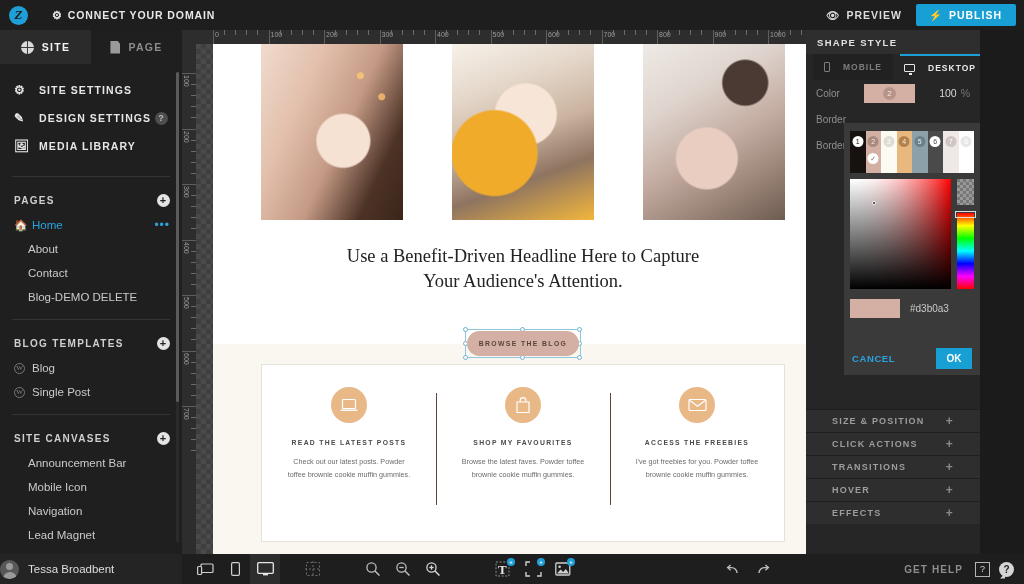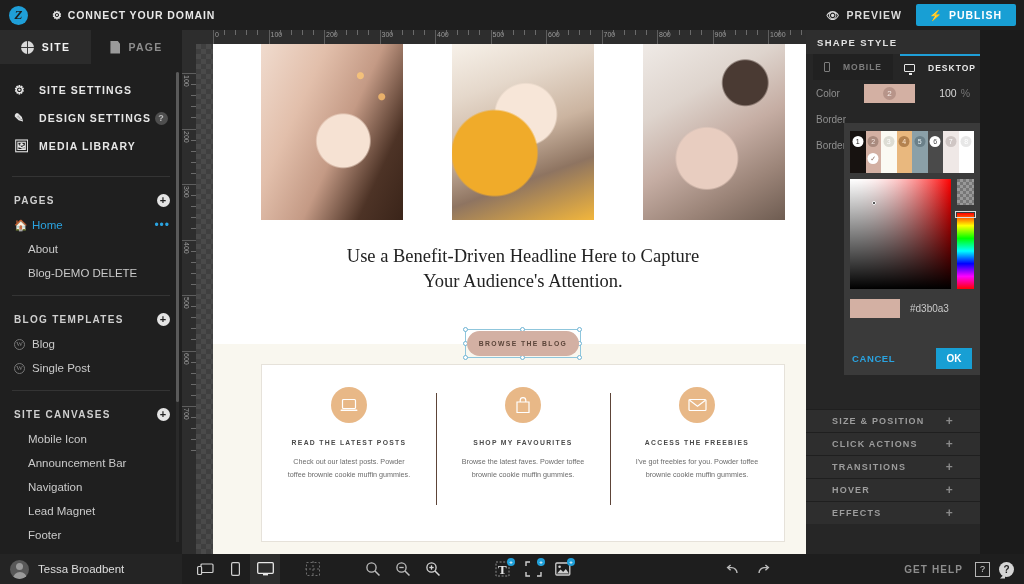--- a/index.html
+++ b/index.html
@@ -64,21 +64,21 @@
   .dots{ margin-left:auto; margin-right:12px; color:#2aa3e0; font-size:12px; letter-spacing:1px;}
   .wp-ico{ width:11px;height:11px;border-radius:50%;border:1px solid #777;color:#888;
      font-size:7px;display:flex;align-items:center;justify-content:center;margin-right:7px;
      margin-left:-14px;font-family:"Liberation Serif",serif;}
   .sb-track{ position:absolute; right:3px; top:8px; width:3px; height:470px; background:#2a2a2a;}
   .sb-thumb{ position:absolute; right:3px; top:8px; width:3px; height:330px; background:#5a5a5a;
      border-radius:2px; cursor:pointer;}
 
   
   .userbar{ position:absolute; left:0; bottom:0; width:182px; height:30px; background:#242424;
-     display:flex; align-items:center; padding-left:10px; }
+     display:flex; align-items:center; }
   .avatar{ width:19px;height:19px;border-radius:50%;background:#585858; position:relative;
      overflow:hidden; }
   .avatar::before{content:'';position:absolute;left:6px;top:3px;width:7px;height:7px;
      border-radius:50%;background:#9a9a9a;}
   .avatar::after{content:'';position:absolute;left:2.5px;top:12px;width:14px;height:10px;
      border-radius:7px 7px 0 0;background:#9a9a9a;}
   .uname{ margin-left:9px; color:#dedede; font-size:11.5px; }
 
   
   .canvas-wrap{ position:absolute; left:182px; top:30px; width:668px; height:524px;
@@ -298,20 +298,23 @@
       </div>
       <div class="pitem home">
         <span class="home-ico">🏠</span>
         <span>Home</span>
         <span class="dots">•••</span>
       </div>
       <div class="pitem">
         <span>About</span>
       </div>
       <div class="pitem">
+        <span>Contact</span>
+      </div>
+      <div class="pitem">
         <span>Blog-DEMO DELETE</span>
       </div>
 
       <div class="divider"></div>
 
       <div class="sec-head">
         <span>BLOG TEMPLATES</span>
         <span class="plus-circle">+</span>
       </div>
       <div class="pitem">
@@ -323,24 +326,24 @@
         <span>Single Post</span>
       </div>
 
       <div class="divider"></div>
 
       <div class="sec-head">
         <span>SITE CANVASES</span>
         <span class="plus-circle">+</span>
       </div>
       <div class="pitem">
+        <span>Announcement Bar</span>
+      </div>
+      <div class="pitem">
         <span>Mobile Icon</span>
-      </div>
-      <div class="pitem">
-        <span>Announcement Bar</span>
       </div>
       <div class="pitem">
         <span>Navigation</span>
       </div>
       <div class="pitem">
         <span>Lead Magnet</span>
       </div>
       <div class="pitem">
         <span>Footer</span>
       </div>

